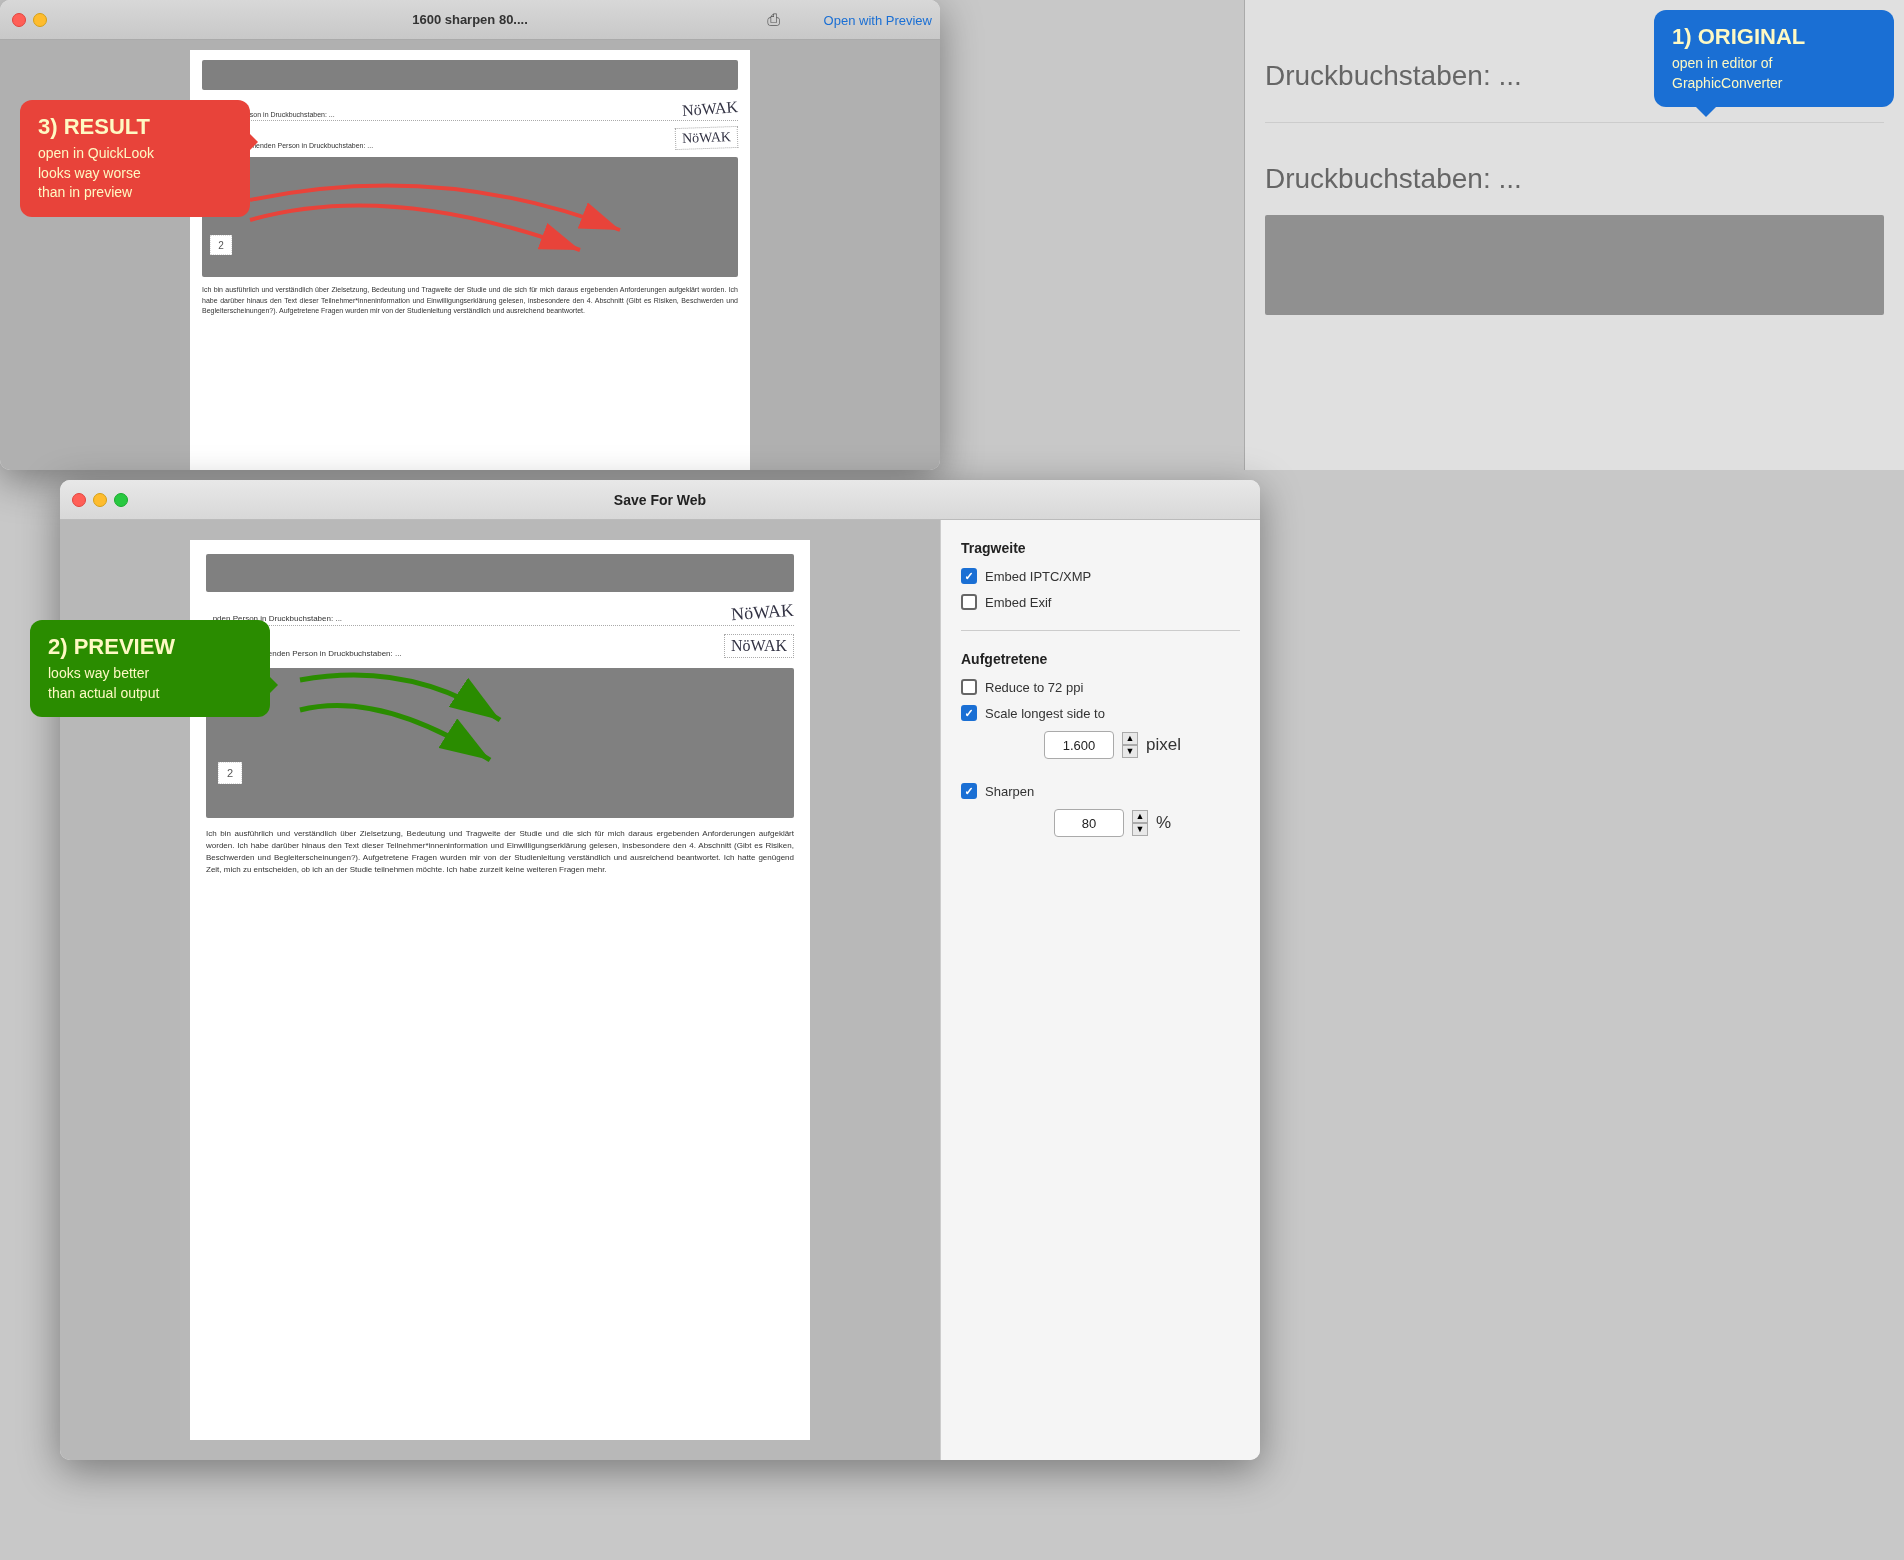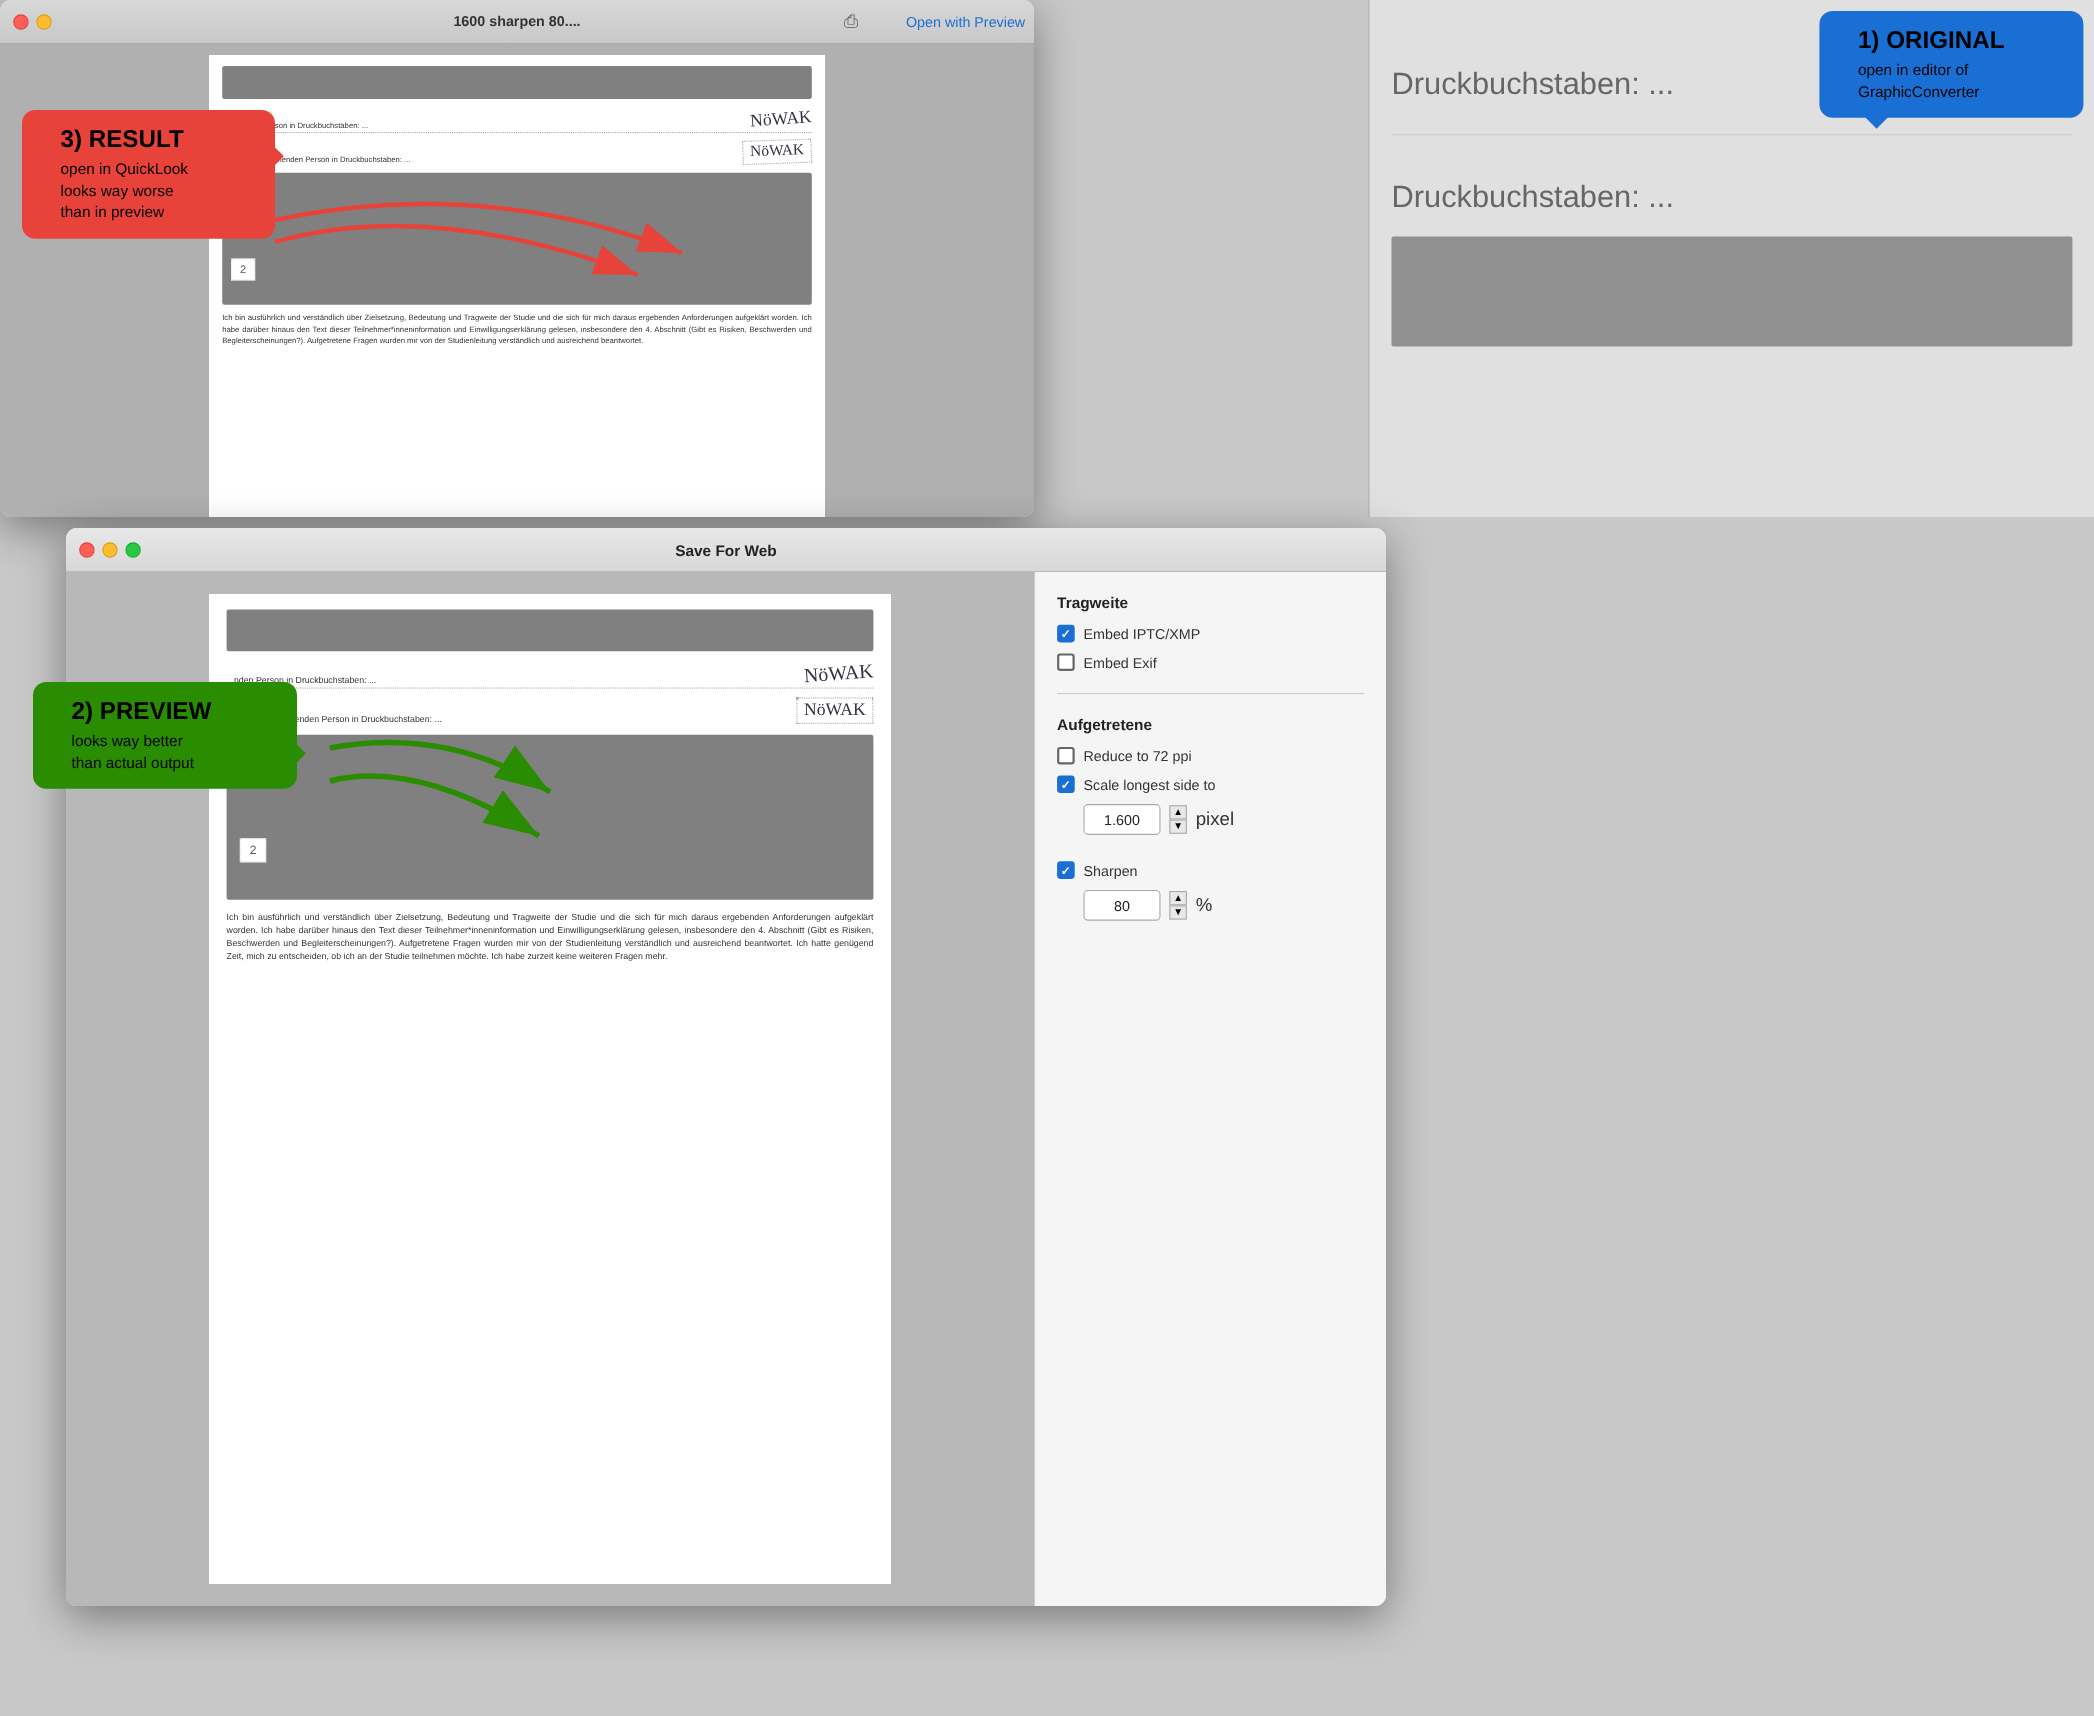--- a/index.html
+++ b/index.html
@@ -107,22 +107,22 @@
     }
     .right-panel-content {
       padding: 60px 20px 20px 20px;
       position: relative;
     }
 
     
     .callout {
       position: absolute;
       border-radius: 12px;
-      padding: 14px 35px;
-      color: #000000;
+      padding: 14px 18px;
+      color: #fef9c3;
       font-weight: 700;
       z-index: 100;
     }
     .callout-title {
       font-size: 22px;
       font-weight: 900;
       margin-bottom: 4px;
     }
     .callout-body {
       font-size: 14px;
@@ -268,20 +268,21 @@
     .sfw-checkbox-label {
       font-size: 13px;
       color: #333;
     }
     .sfw-input-row {
       display: flex;
       align-items: center;
       gap: 8px;
       margin: 8px 0;
       padding-left: 24px;
+      justify-content: center;
     }
     .sfw-input {
       width: 70px;
       height: 28px;
       border: 1px solid #aaa;
       border-radius: 4px;
       background: white;
       text-align: center;
       font-size: 13px;
       color: #222;

